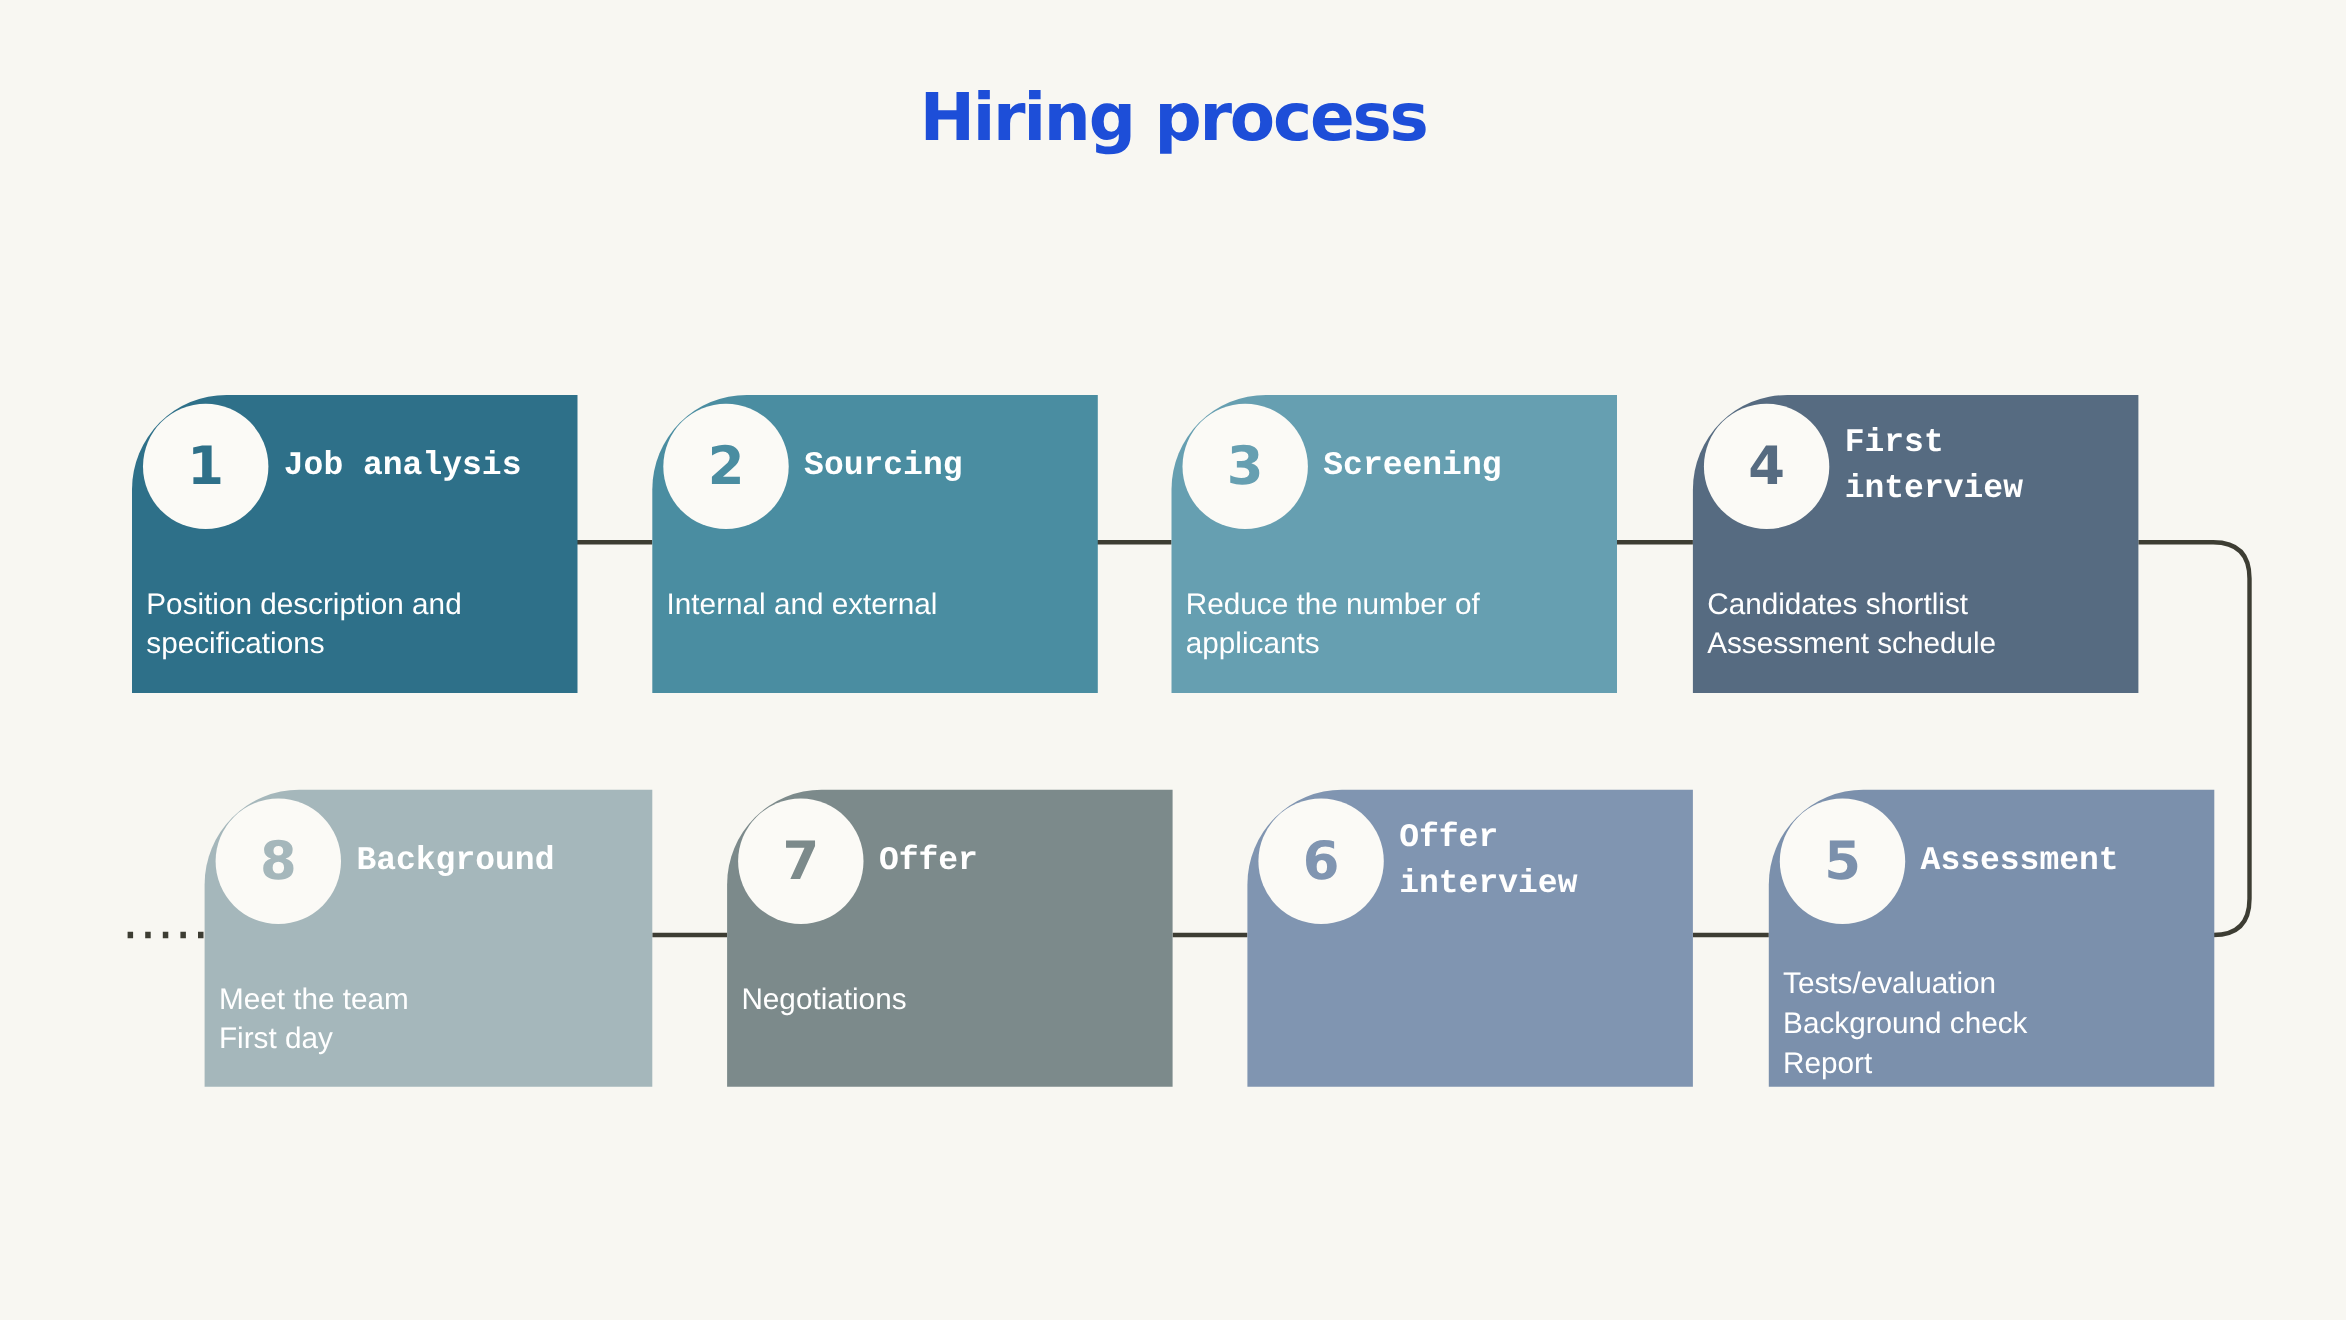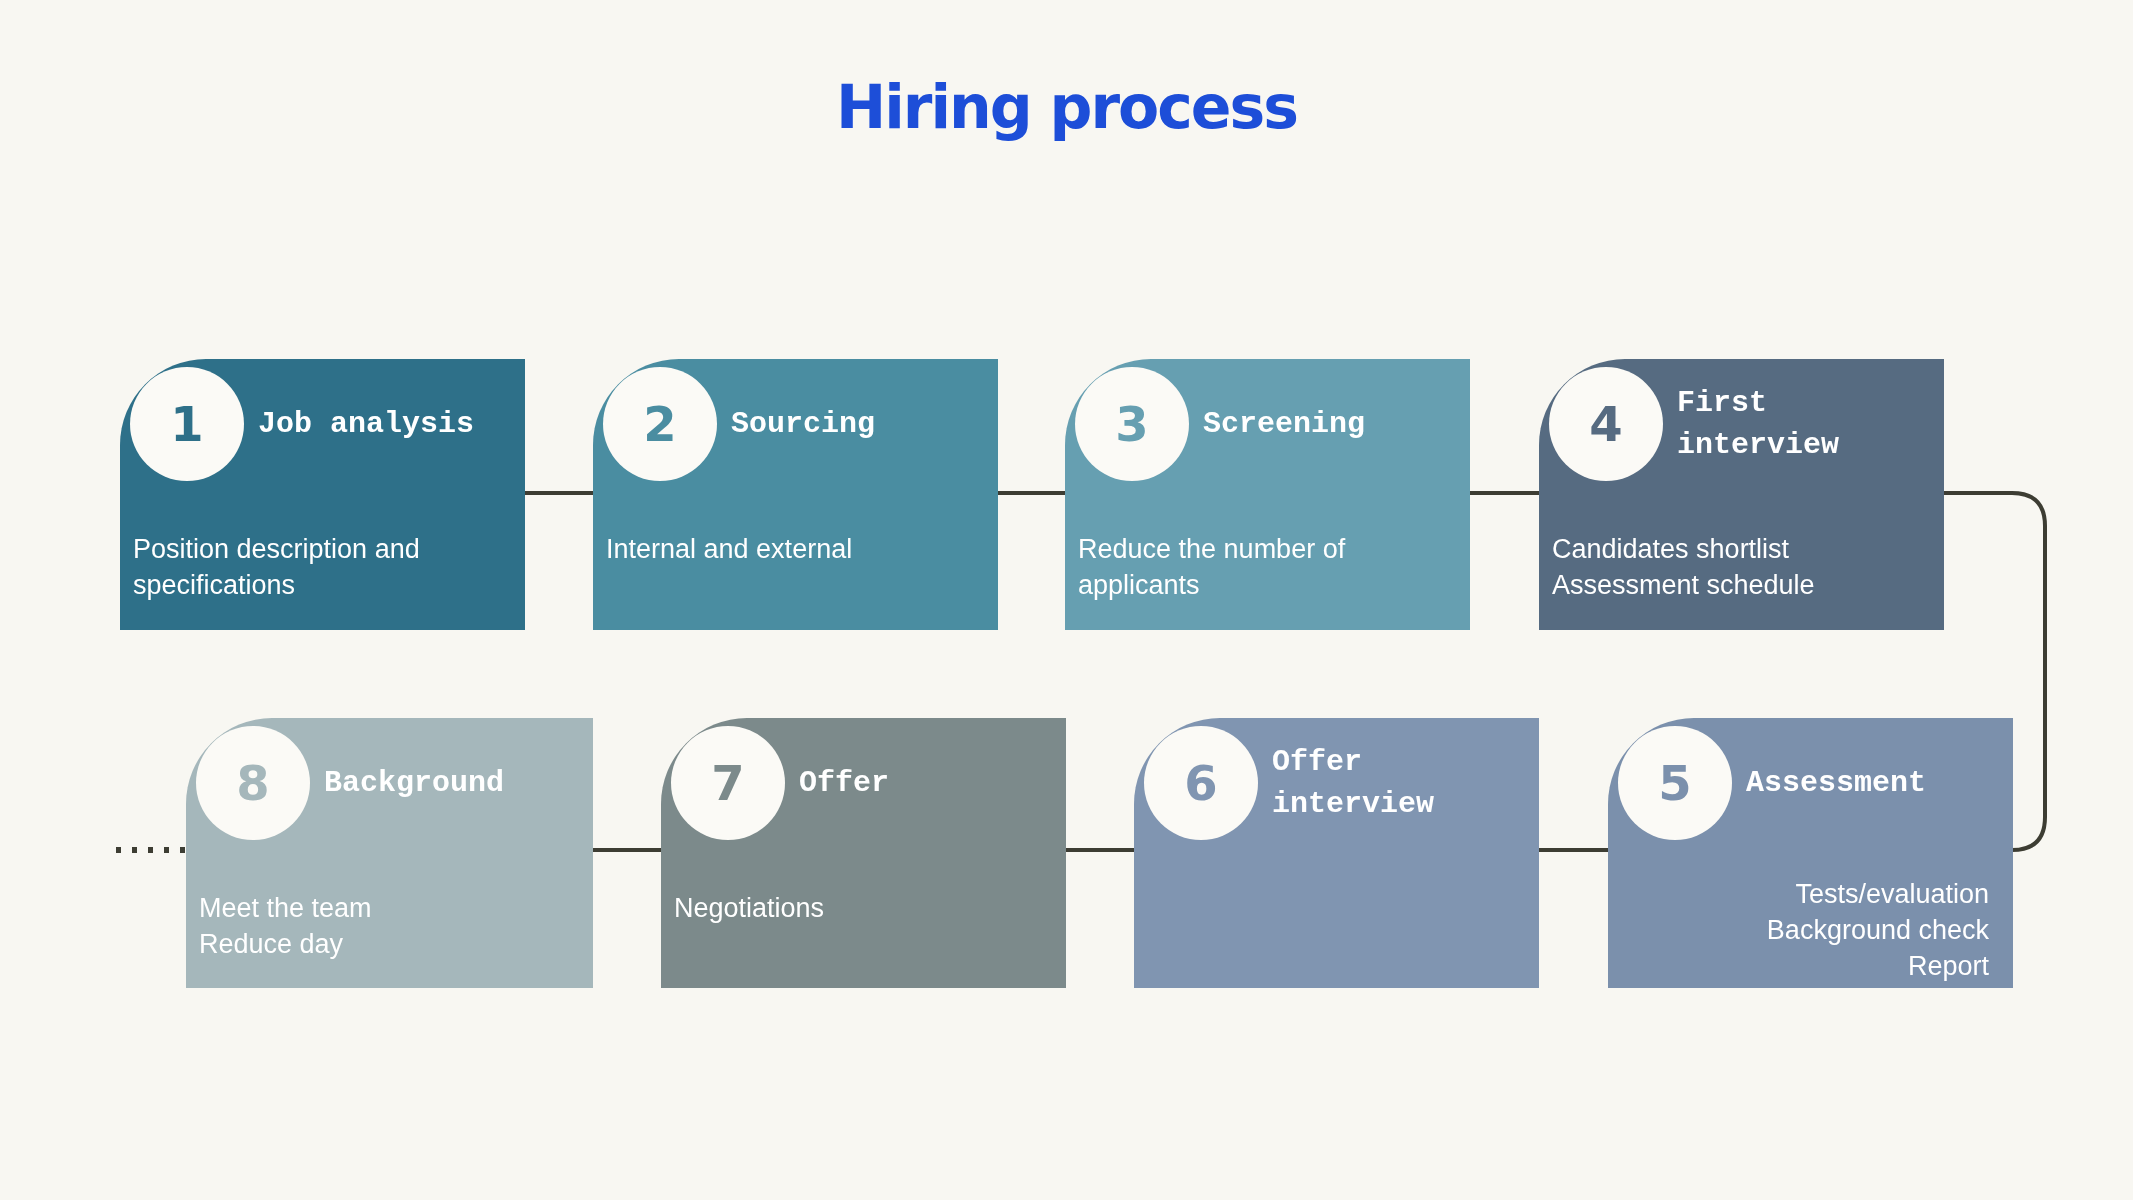--- a/index.html
+++ b/index.html
@@ -68,21 +68,21 @@
     line-height:42px;
     letter-spacing:0px;
   }
   .card-body{
     position:absolute;
     left:13px;top:172px;right:24px;
     font-size:27px;
     line-height:36px;
     font-weight:400;
   }
-  .card.pos-5 .card-body{top:158px;text-align:right;}
+  .card.pos-5 .card-body{top:158px;}
 </style>
 </head>
 <body>
 
 <div class="canvas" style="background-color: rgb(248, 247, 242);">
 
   <h1 class="page-title" style="color: #1d4ed8;">Hiring process</h1>
 
   <svg class="connectors" width="2133" height="1200" viewBox="0 0 2133 1200">
     <path fill="none" stroke-width="4" d="M524 493 H593 M997 493 H1065 M1470 493 H1539
@@ -209,18 +209,18 @@
       <div class="num-circle" style="background-color: rgb(251, 250, 246);">
         <span style="color: rgb(165, 183, 187);">8</span>
       </div>
       <div class="card-title">
         <div>Background</div>
         <div></div>
       </div>
     </div>
     <div class="card-body">
       <div>Meet the team</div>
-      <div>Reduce day</div>
+      <div>First day</div>
       <div></div>
     </div>
   </div>
 
 </div>
 
 </body></html>

